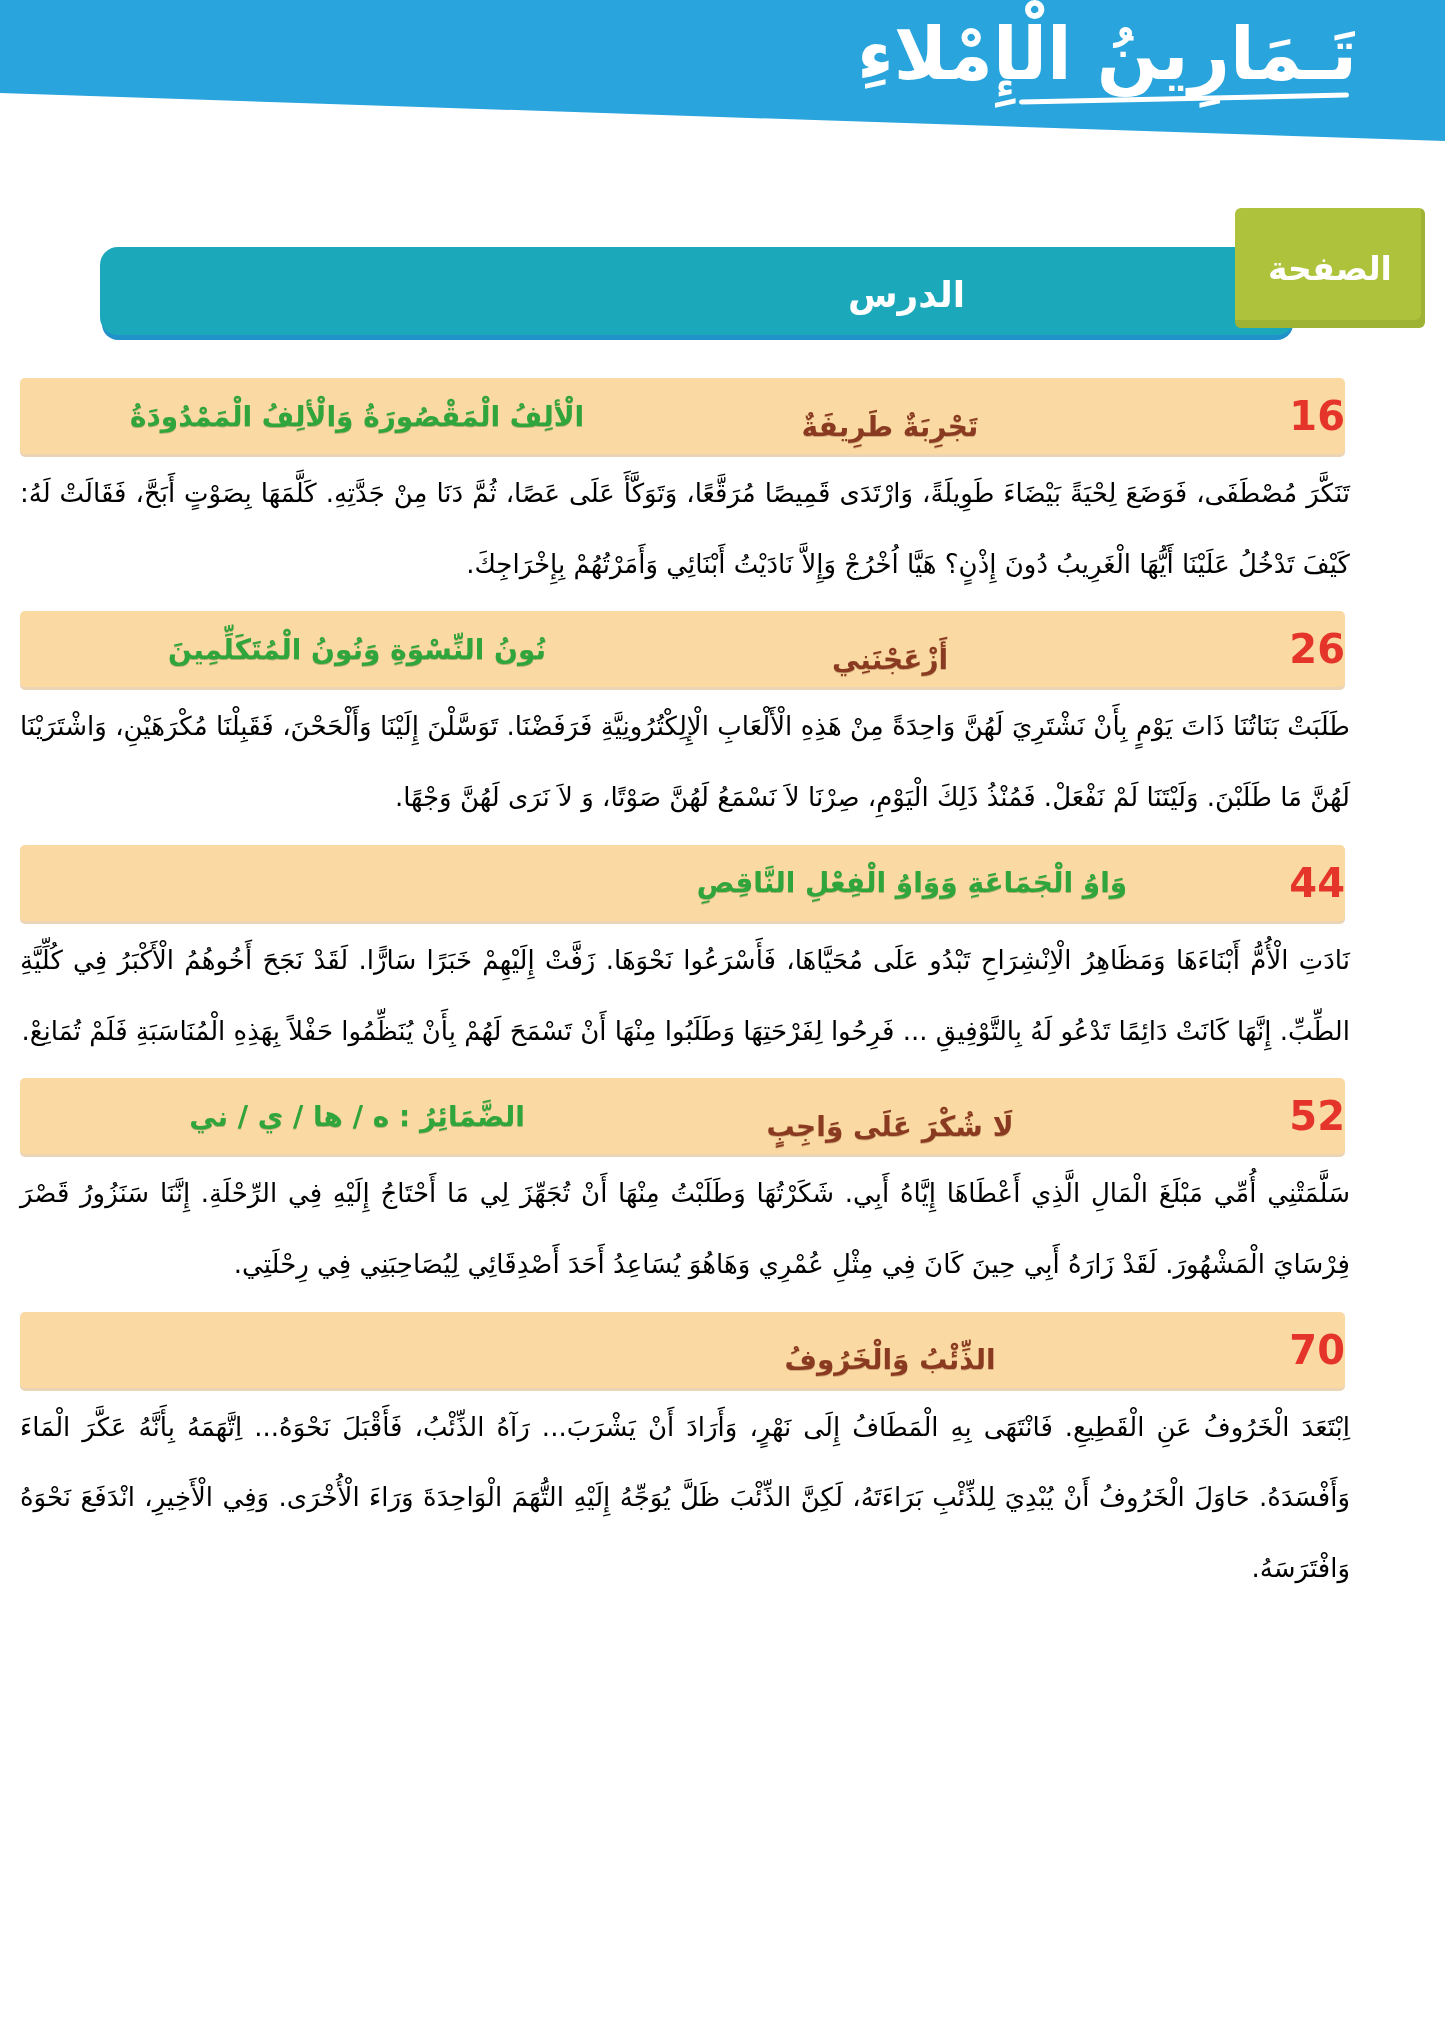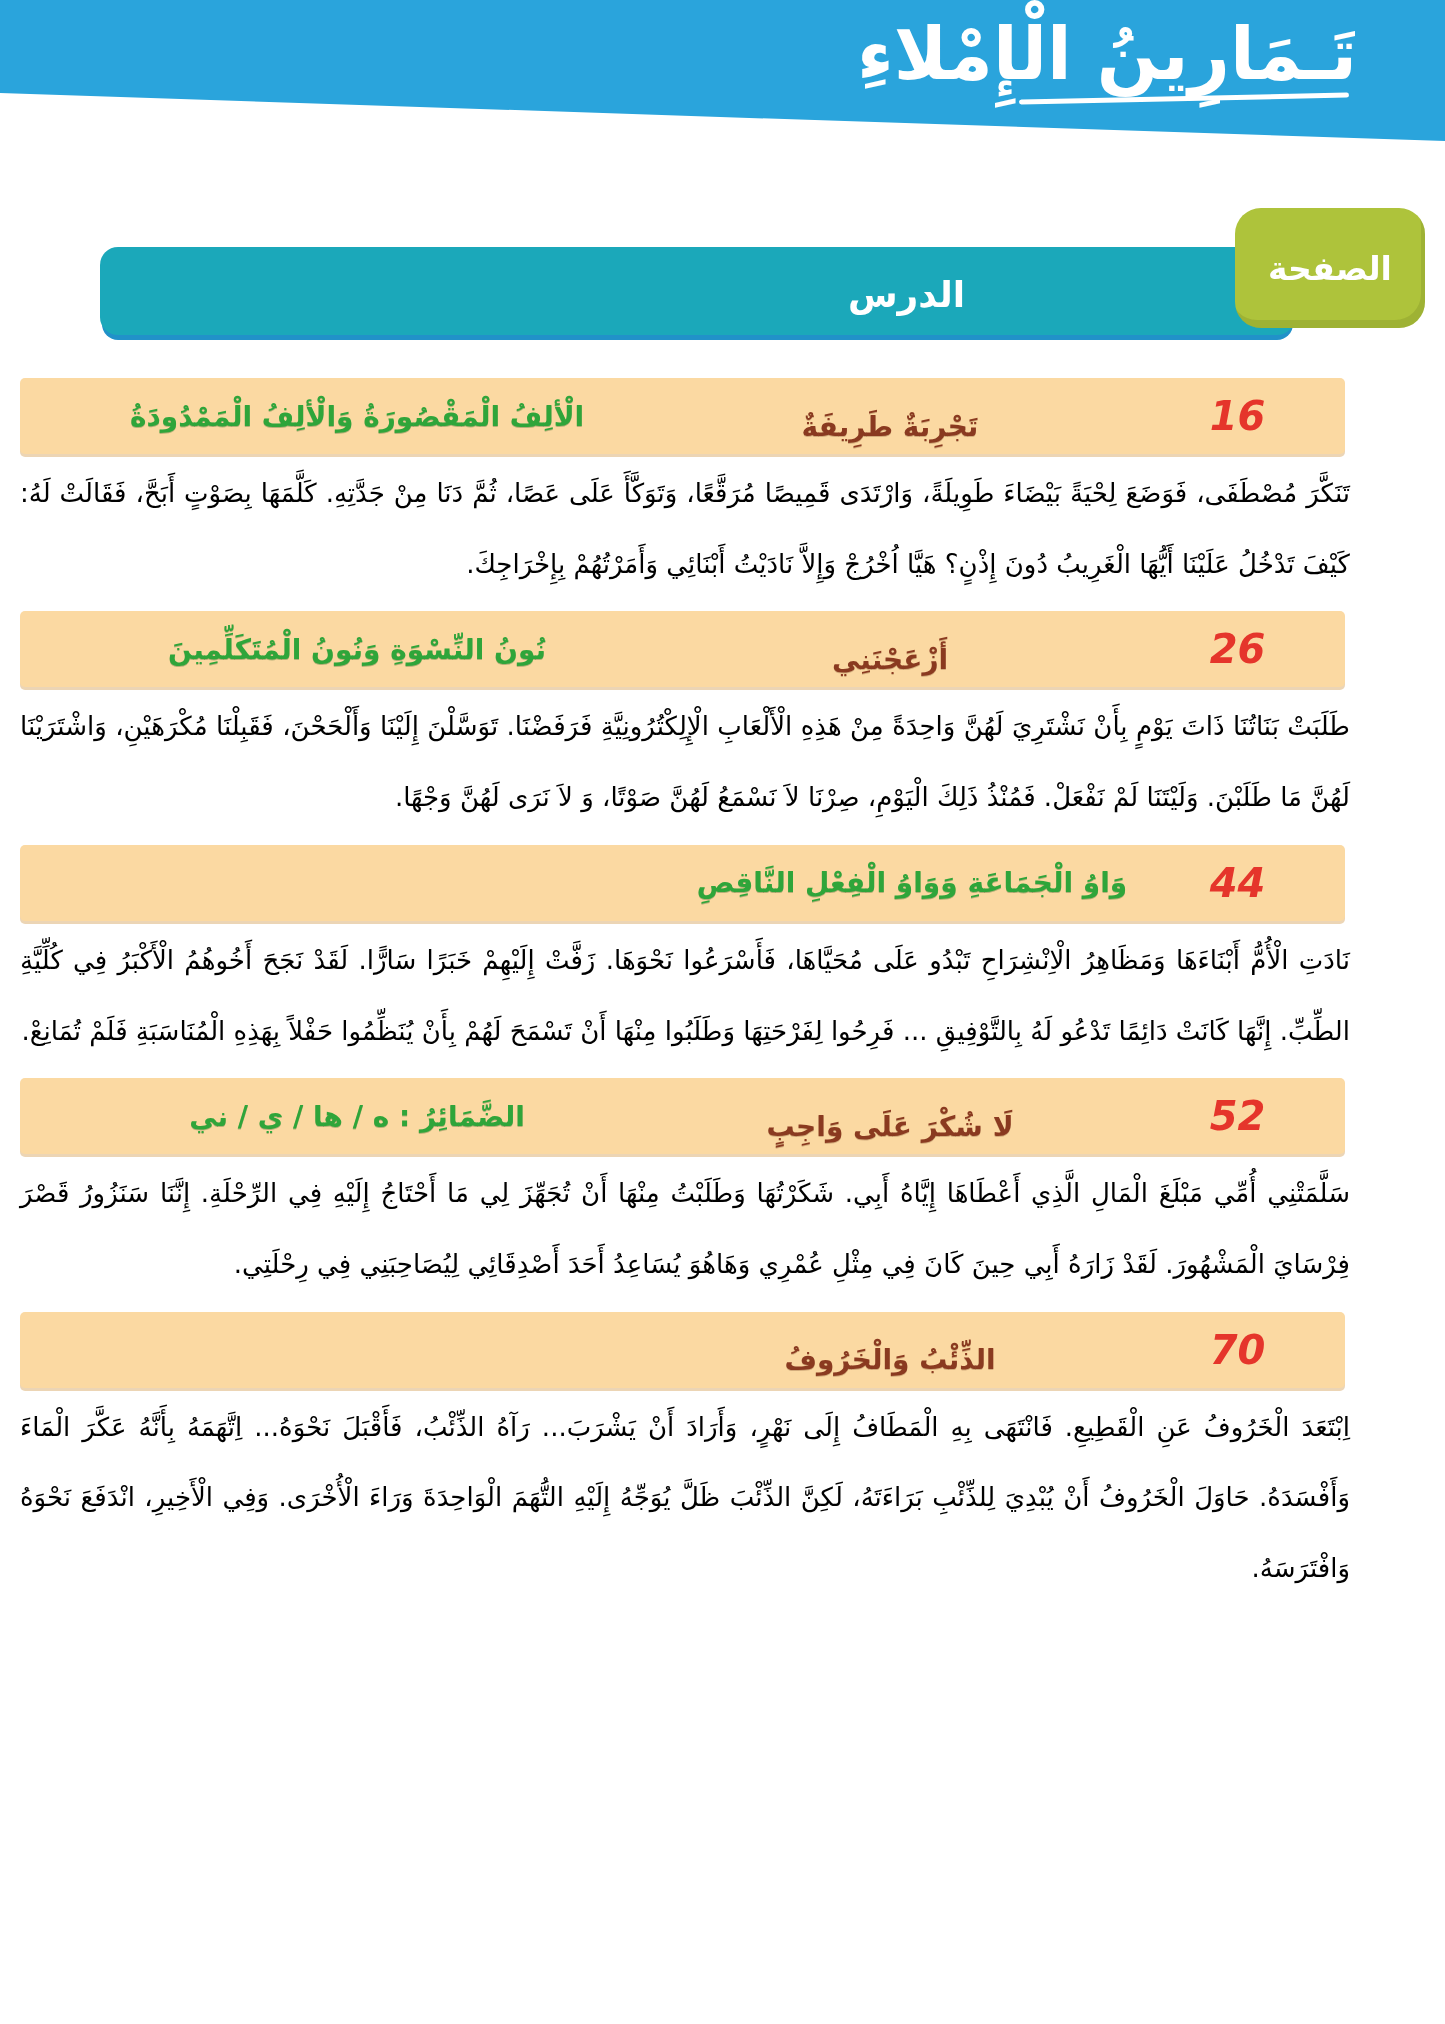--- a/index.html
+++ b/index.html
@@ -27,36 +27,35 @@
     position:absolute;top:97px;right:150px;left:100px;height:88px;
     background:#1ba8ba;border-radius:18px;
     box-shadow:0 7px 0 -2px #2191c9;
   }
   .lesson-label{
     position:absolute;top:0;right:330px;height:110px;line-height:96px;
     color:#ffffff;font-size:36px;font-weight:bold;
   }
   .page-badge{
     position:absolute;top:58px;right:20px;width:190px;height:120px;
-    background:#aec33b;border-radius:26px;z-index:2;
+    background:#aec33b;border-radius:6px;z-index:2;
     display:flex;align-items:center;justify-content:center;
     box-shadow:inset -4px -8px 0 rgba(128,146,40,.35);
   }
   .page-badge-label{color:#ffffff;font-size:33px;font-weight:bold;}
   
   .rows{margin-top:0;}
   .row-strip{
     height:76px;margin:0 100px 4px 20px;background:#fbd9a2;border-radius:5px;
     display:grid;grid-template-columns:215px 480px 1fr;align-items:center;
     direction:rtl;box-shadow:0 3px 0 rgba(213,161,92,.45);
   }
   .row-page{
-    color:#e5352b;font-size:40px;font-weight:bold;text-align:center;
+    color:#e5352b;font-size:40px;font-weight:bold;text-align:right;
     font-family:"DejaVu Sans",sans-serif;
-    font-style:italic;
   }
   .row-title{
     color:#8a3a20;font-size:28px;font-weight:bold;text-align:center;
     text-shadow:0 1px 0 rgba(90,40,10,.25);
     margin-top:20px;
   }
   .row-topic{
     color:#2fa53a;font-size:28px;font-weight:bold;text-align:center;
     text-shadow:0 1px 0 rgba(20,80,20,.3);
     padding-left:44px;

